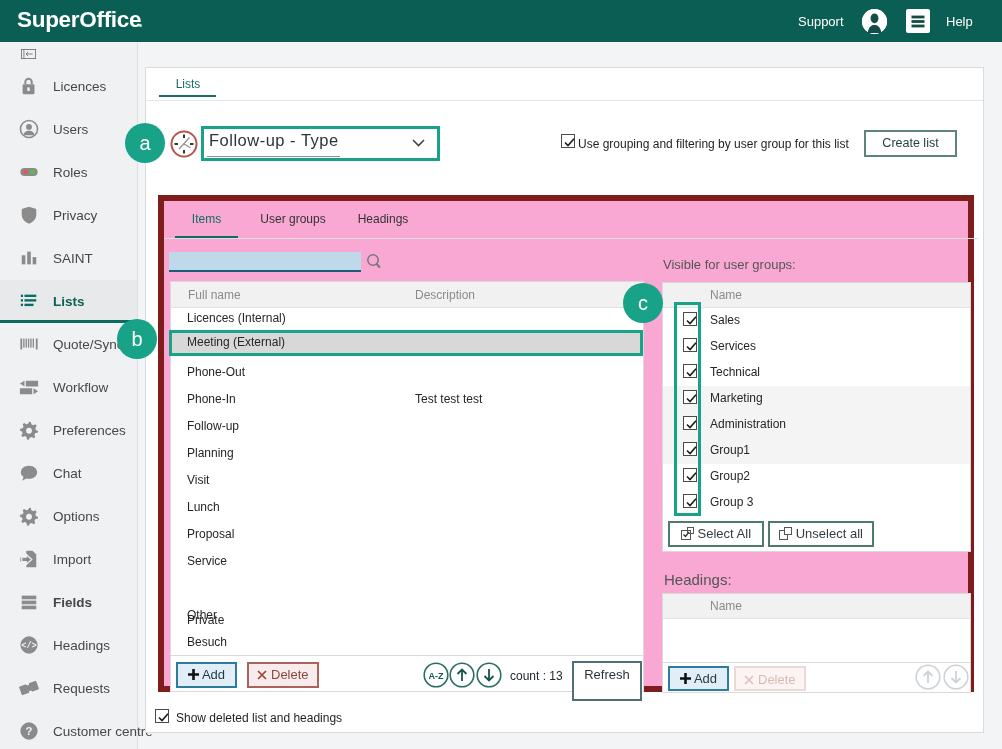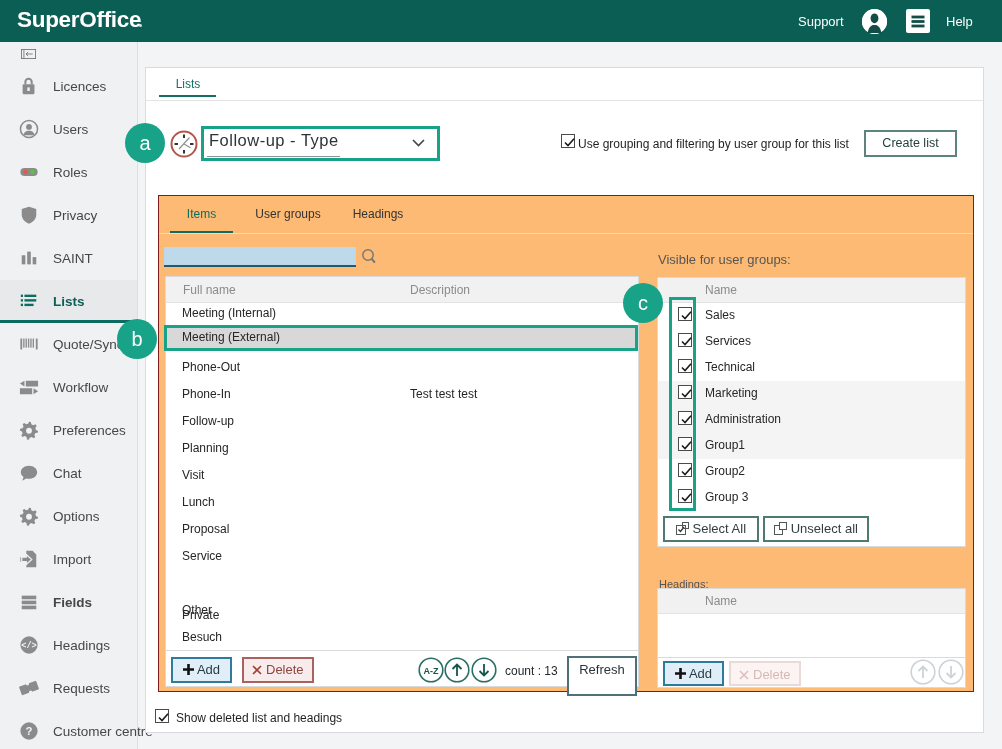--- a/index.html
+++ b/index.html
@@ -33,21 +33,21 @@
 
 #ddbox { position:absolute; left:55px; top:58px; width:239px; height:35px; border:3px solid #18a287; background:#fff; }
 #ddtext { position:absolute; left:5px; top:2px; font-size:16.5px; color:#2e3239; letter-spacing:0.5px; }
 #ddline { position:absolute; left:3px; bottom:1px; width:133px; height:0; border-bottom:1px solid #8e939a; }
 #ddchev { position:absolute; right:12px; top:10px; }
 #grpchk { position:absolute; left:415px; top:66px; }
 #grplbl { position:absolute; left:432px; top:69px; font-size:12px; color:#1f1f1f; white-space:nowrap; }
 #createbtn { position:absolute; left:718px; top:62px; width:93px; height:27px; background:#fff; border:2px solid #5e837c; font-size:12.5px; color:#22413c; text-align:center; line-height:23px; }
 
 
-#inner { position:absolute; left:12px; top:127px; width:816px; height:497px; border:1px solid #7f1d1d; background:#fdba74; }
+#inner { position:absolute; left:12px; top:127px; width:816px; height:497px; border:6px solid #7f1d1d; background:#f9a8d4; }
 .itab { position:absolute; top:0; height:37px; line-height:37px; font-size:12px; color:#333; }
 #itabrow { position:absolute; left:0; top:0; width:814px; height:38px; border-bottom:1px solid #dcdee0; }
 #itab1 { left:11px; width:63px; text-align:center; color:#0e6d62; border-bottom:2px solid #0e6d62; }
 #itab2 { left:91px; width:76px; text-align:center; }
 #itab3 { left:190px; width:58px; text-align:center; }
 
 
 #search { position:absolute; left:5px; top:51px; width:192px; height:20px; background:#bed9ea; border-bottom:2px solid #1d5a73; }
 #mag { position:absolute; left:202px; top:53px; width:16px; height:16px; }
 
@@ -75,21 +75,21 @@
 #rthead { position:absolute; left:0; top:0; width:307px; height:25px; background:#f1f1f2; border-bottom:1px solid #e2e3e5; color:#8b8b8b; font-size:12px; }
 .rrow { position:absolute; left:0; width:307px; height:26px; font-size:12px; color:#262626; }
 .rrow.shade { background:#f4f4f5;text-align:right; }
 .rrow .nm { position:absolute; left:47px; top:5px; }
 .rrow .cb { position:absolute; left:20px; top:4px; }
 #cbbox { position:absolute; left:11px; top:19px; width:27px; height:214px; border:3px solid #18a287; }
 #rtfoot { position:absolute; left:0; top:234px; width:307px; height:34px; }
 #selallbtn { left:5px; top:4px; width:96px; height:26px; background:#fff; border:2px solid #4e7a70; color:#323c43; line-height:22px; }
 #unselbtn { left:105px; top:4px; width:106px; height:26px; background:#fff; border:2px solid #4e7a70; color:#323c43; line-height:22px; }
 
-#headlbl { position:absolute; left:500px; top:382px; font-size:11px; color:#555; }
+#headlbl { position:absolute; left:500px; top:370px; font-size:15px; color:#555; }
 #htable { position:absolute; left:498px; top:392px; width:309px; height:100px; border:1px solid #d8dadc; background:#fff; }
 #hthead { position:absolute; left:0; top:0; width:307px; height:25px; background:#f1f1f2; border-bottom:1px solid #e2e3e5; color:#8b8b8b; font-size:12px; }
 #htfoot { position:absolute; left:0; top:68px; width:307px; height:34px; border-top:1px solid #d8dadc; }
 #addR { left:5px; top:3px; width:61px; height:25px; background:#e2eef7; border:2px solid #2f7b9d; color:#243c46; line-height:21px; }
 #delR { left:71px; top:3px; width:72px; height:25px; background:#fbf4f3; border:2px solid #e9d9d7; color:#d6b9b6; line-height:23px; }
 
 
 #showdel { position:absolute; left:9px; top:641px; }
 #showdellbl { position:absolute; left:30px; top:643px; font-size:12px; color:#1f1f1f; }
 
@@ -312,21 +312,21 @@
         <line x1="10.6" y1="9.6" x2="13.8" y2="13.6" stroke="#787878" stroke-width="2.2"></line>
       </svg>
 
     <div id="ltable">
       <div id="lthead">
           <span style="position:absolute;left:17px;top:6px;">Full name</span>
           <span style="position:absolute;left:244px;top:6px;">Description</span>
         </div>
       <div id="lrows">
           <div class="lrow" style="top:26px;">
-            <span>Meeting (Internal)</span>
+            <span>Licences (Internal)</span>
           </div>
           <div class="lrow" style="top:80px;">
             <span>Phone-Out</span>
           </div>
           <div class="lrow" style="top:107px;">
             <span>Phone-In</span>
             <span class="desc">Test test test</span>
           </div>
           <div class="lrow" style="top:134px;">
             <span>Follow-up</span>

